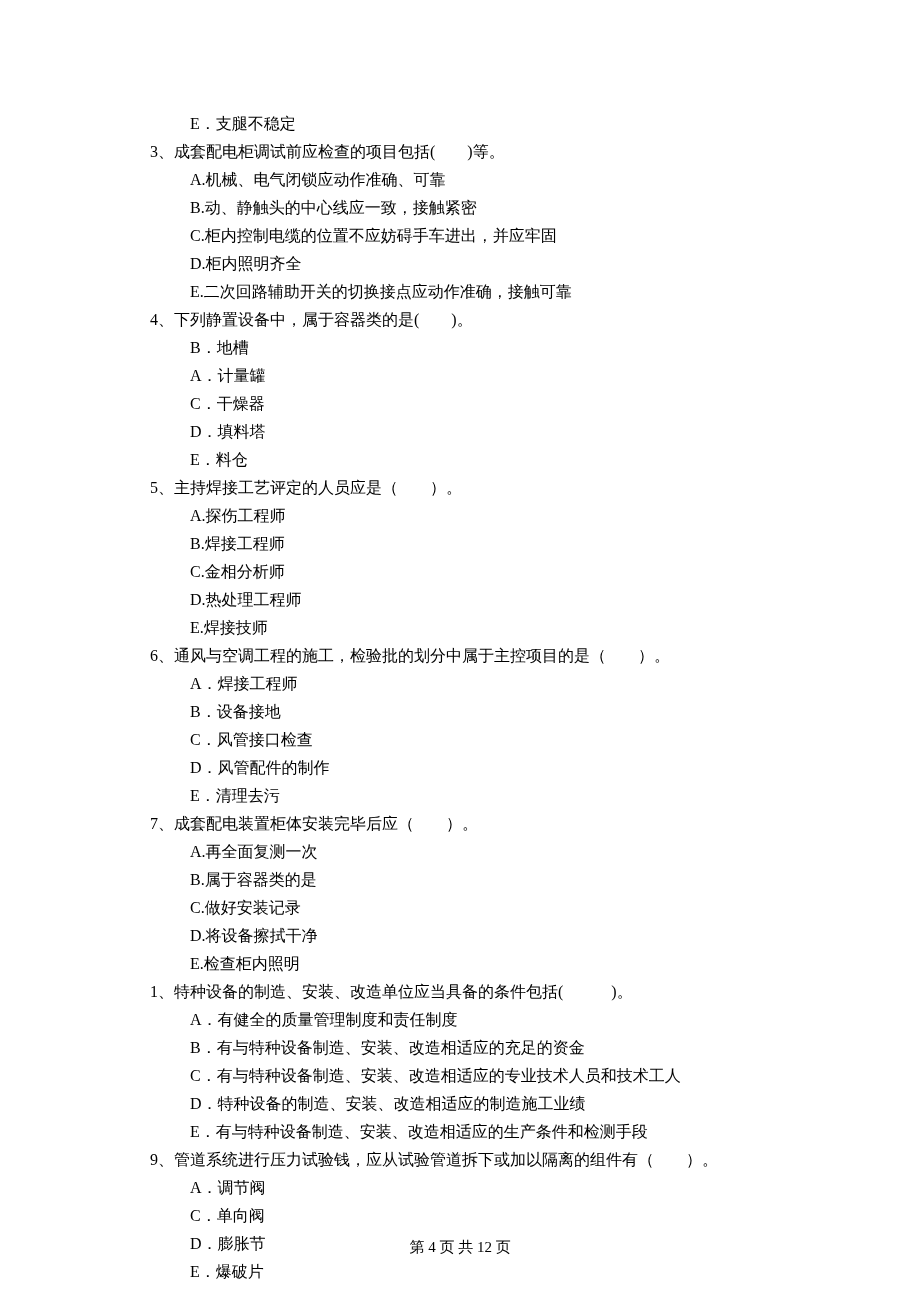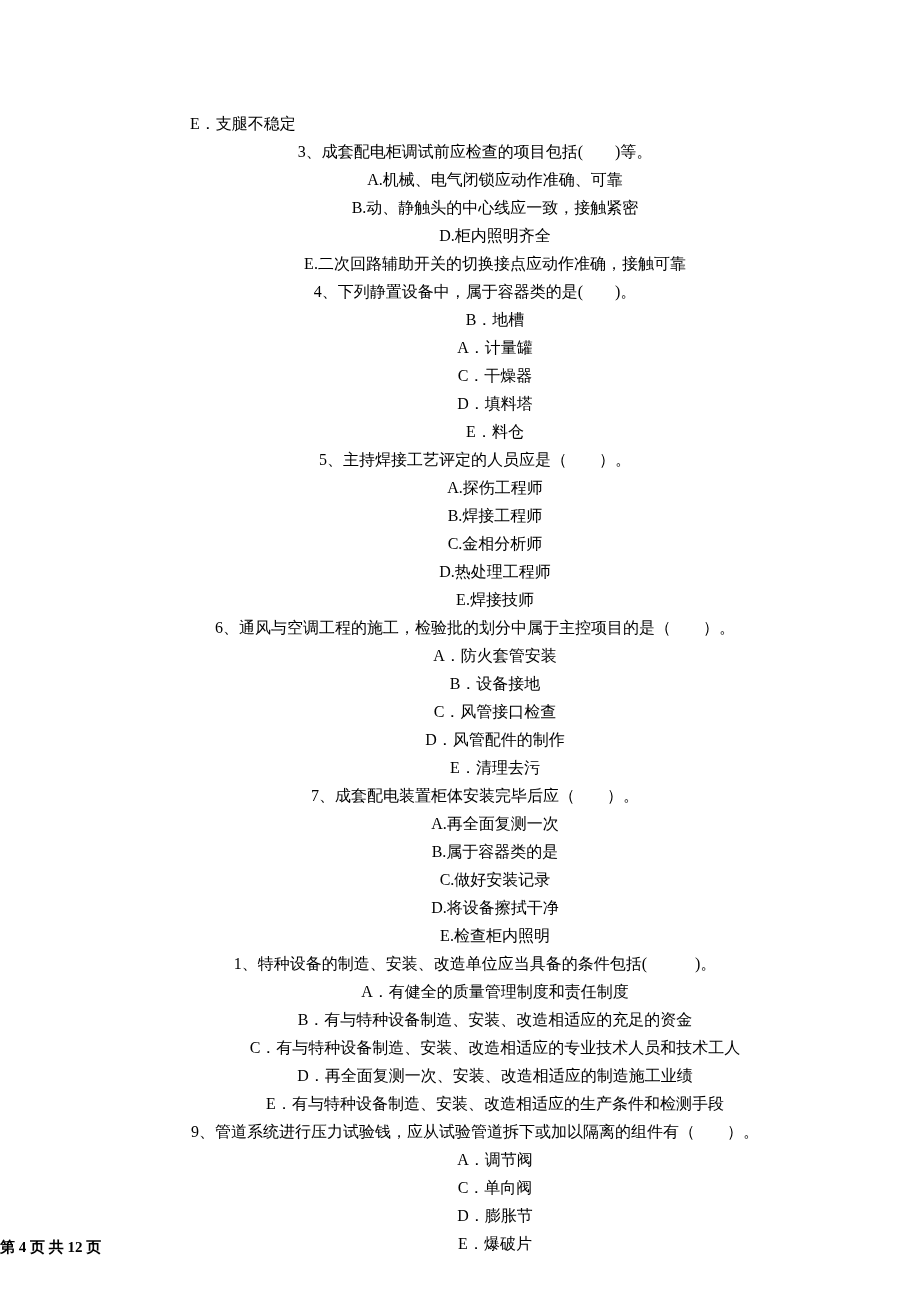--- a/index.html
+++ b/index.html
@@ -20,47 +20,46 @@
     .content {
       padding-top: 110px;
       padding-left: 150px;
       padding-right: 120px;
     }
     .option-e-first {
       padding-left: 40px;
     }
     .question {
       padding-left: 0px;
-      text-align: center;
     }
     .question-text {
       padding-left: 0px;
     }
     .option {
       padding-left: 40px;
     }
     .footer {
       position: absolute;
       bottom: 42px;
       width: 100%;
-      text-align: left;
+      text-align: center;
       font-size: 15px;
-      font-weight: bold;
     }
   </style>
 </head>
 <body>
 
 <div class="content">
   <div class="option-e-first">E．支腿不稳定</div>
 
   <div class="question">
     <div class="question-text">3、成套配电柜调试前应检查的项目包括(　　)等。</div>
     <div class="option">A.机械、电气闭锁应动作准确、可靠</div>
     <div class="option">B.动、静触头的中心线应一致，接触紧密</div>
+    <div class="option">C.柜内控制电缆的位置不应妨碍手车进出，并应牢固</div>
     <div class="option">D.柜内照明齐全</div>
     <div class="option">E.二次回路辅助开关的切换接点应动作准确，接触可靠</div>
   </div>
 
   <div class="question">
     <div class="question-text">4、下列静置设备中，属于容器类的是(　　)。</div>
     <div class="option">B．地槽</div>
     <div class="option">A．计量罐</div>
     <div class="option">C．干燥器</div>
     <div class="option">D．填料塔</div>
@@ -71,42 +70,42 @@
     <div class="question-text">5、主持焊接工艺评定的人员应是（　　）。</div>
     <div class="option">A.探伤工程师</div>
     <div class="option">B.焊接工程师</div>
     <div class="option">C.金相分析师</div>
     <div class="option">D.热处理工程师</div>
     <div class="option">E.焊接技师</div>
   </div>
 
   <div class="question">
     <div class="question-text">6、通风与空调工程的施工，检验批的划分中属于主控项目的是（　　）。</div>
-    <div class="option">A．防火套管安装</div>
+    <div class="option">A．焊接工程师</div>
     <div class="option">B．设备接地</div>
     <div class="option">C．风管接口检查</div>
     <div class="option">D．风管配件的制作</div>
     <div class="option">E．清理去污</div>
   </div>
 
   <div class="question">
     <div class="question-text">7、成套配电装置柜体安装完毕后应（　　）。</div>
     <div class="option">A.再全面复测一次</div>
     <div class="option">B.属于容器类的是</div>
     <div class="option">C.做好安装记录</div>
     <div class="option">D.将设备擦拭干净</div>
     <div class="option">E.检查柜内照明</div>
   </div>
 
   <div class="question">
     <div class="question-text">1、特种设备的制造、安装、改造单位应当具备的条件包括(　　　)。</div>
     <div class="option">A．有健全的质量管理制度和责任制度</div>
     <div class="option">B．有与特种设备制造、安装、改造相适应的充足的资金</div>
     <div class="option">C．有与特种设备制造、安装、改造相适应的专业技术人员和技术工人</div>
-    <div class="option">D．再全面复测一次、安装、改造相适应的制造施工业绩</div>
+    <div class="option">D．特种设备的制造、安装、改造相适应的制造施工业绩</div>
     <div class="option">E．有与特种设备制造、安装、改造相适应的生产条件和检测手段</div>
   </div>
 
   <div class="question">
     <div class="question-text">9、管道系统进行压力试验钱，应从试验管道拆下或加以隔离的组件有（　　）。</div>
     <div class="option">A．调节阀</div>
     <div class="option">C．单向阀</div>
     <div class="option">D．膨胀节</div>
     <div class="option">E．爆破片</div>
   </div>

